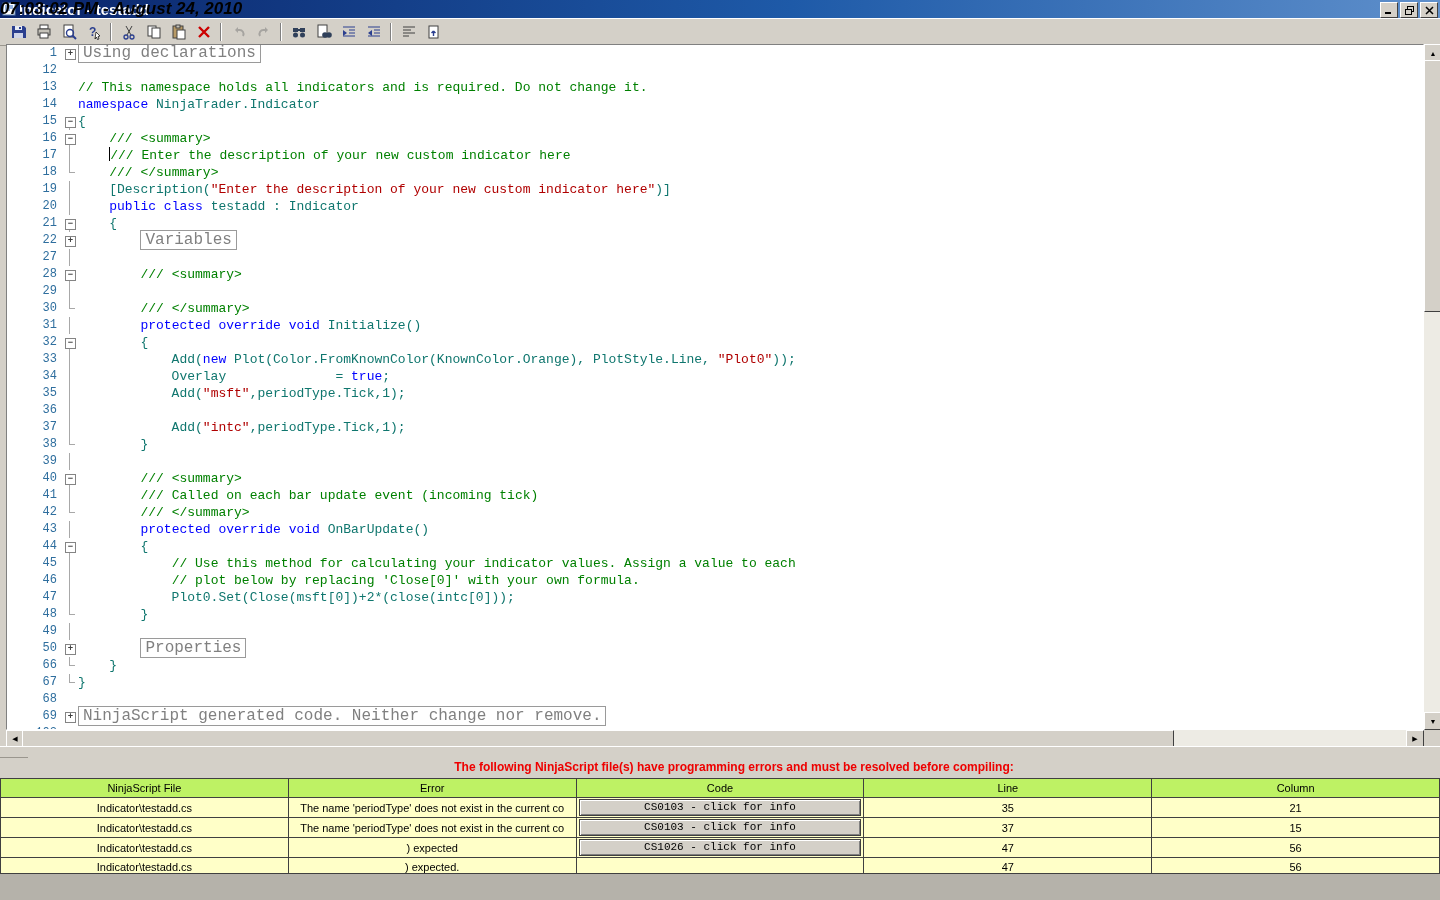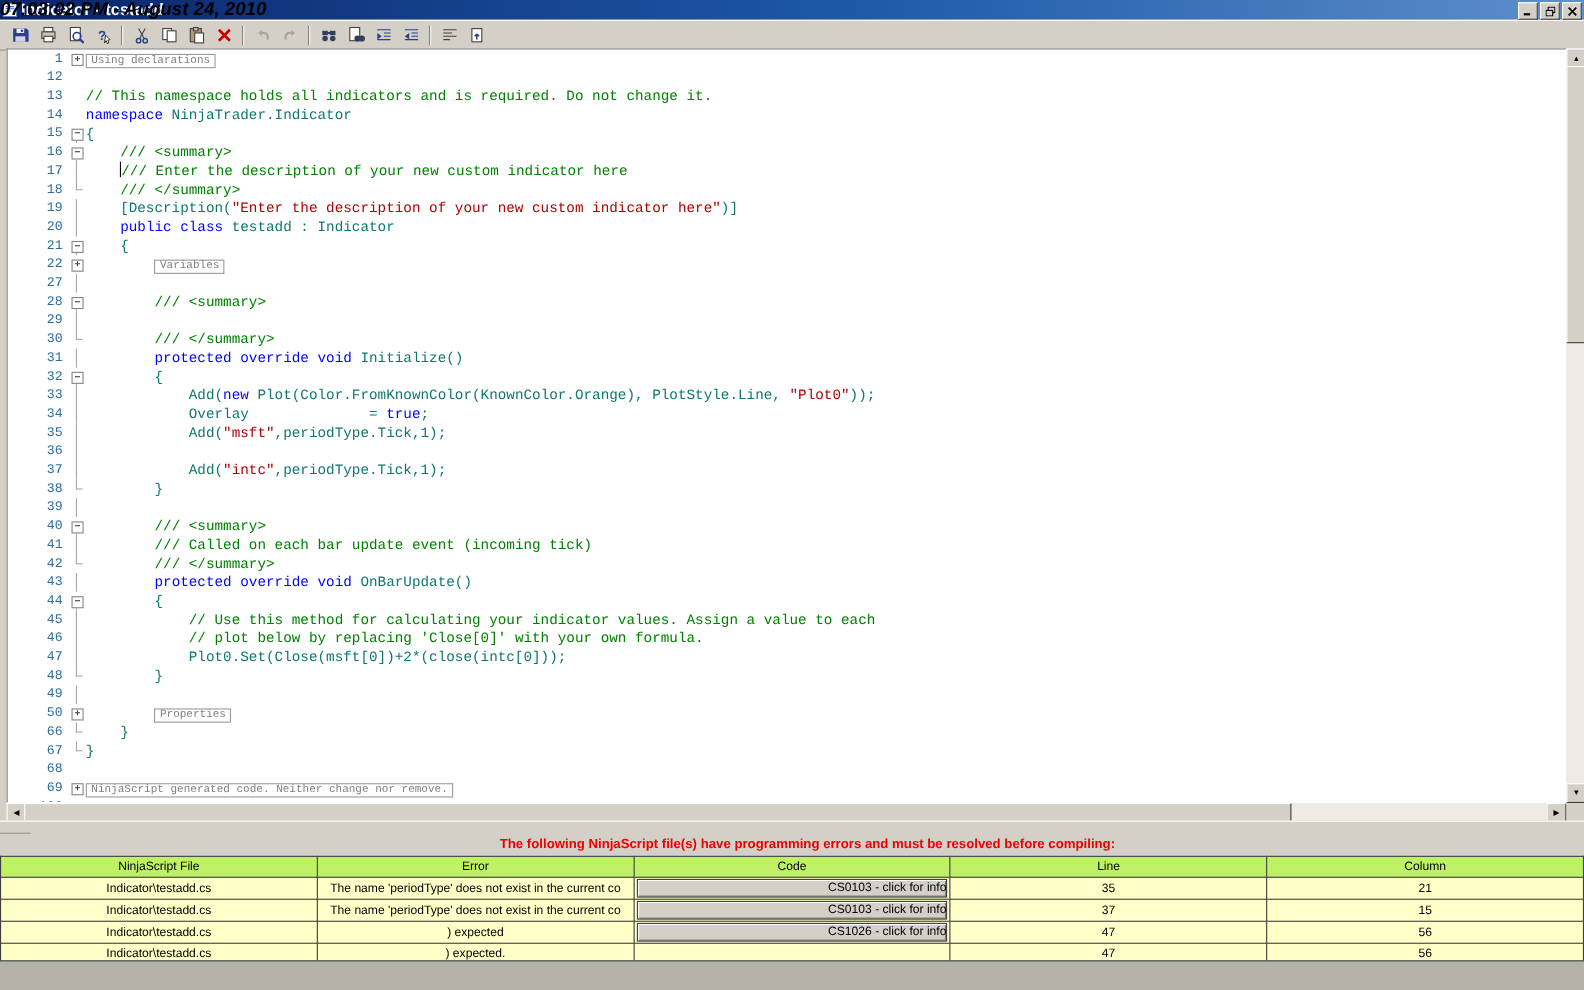--- a/index.html
+++ b/index.html
@@ -38,21 +38,21 @@
     text-align:center;color:#404040;}
   .fold-l::before{content:"";position:absolute;left:7px;top:0;bottom:0;width:1px;background:#a8a8a8;}
   .fold-e::before{content:"";position:absolute;left:7px;top:0;height:9px;width:1px;background:#a8a8a8;}
   .fold-e::after{content:"";position:absolute;left:7px;top:8px;width:6px;height:1px;background:#a8a8a8;}
   .fold-m::after{content:"";position:absolute;left:7px;top:15px;bottom:0;width:1px;background:#a8a8a8;}
   .code{flex:1;white-space:pre;}
   .tk-t{color:#0f766e;}
   .tk-k{color:#0000FF;}
   .tk-s{color:#B00000;}
   .tk-c{color:#008000;}
-  .tk-box{border:1px solid #9a9a9a;background:#fff;color:#808080;padding:0 4px;font-size:10px;}
+  .tk-box{border:1px solid #9a9a9a;background:#fff;color:#808080;padding:0 4px;font-size:16px;}
   .caret{display:inline-block;width:1px;height:14px;background:#000;vertical-align:-2px;}
 
   
   .vscroll{position:absolute;top:0;right:0;width:16px;bottom:16px;background:#EDEBE4;}
   .hscroll{position:absolute;left:0;bottom:0;right:16px;height:16px;background:#EDEBE4;}
   .corner{position:absolute;right:0;bottom:0;width:16px;height:16px;background:#D4D0C8;}
   .sbtn{position:absolute;width:16px;height:16px;background:#D4D0C8;border:1px solid;
     border-color:#fff #404040 #404040 #fff;display:flex;align-items:center;justify-content:center;
     font-size:7px;color:#000;}
   .vthumb{position:absolute;left:0;top:16px;width:16px;height:250px;background:#D4D0C8;
@@ -63,21 +63,21 @@
   
   .splitter{position:absolute;top:746px;left:0;right:0;height:10px;background:#D4D0C8;
     border-top:1px solid #fff;border-bottom:1px solid #9a968e;}
   .error-banner{position:absolute;top:756px;left:0;right:0;height:22px;line-height:22px;
     text-align:center;color:#EE0000;font-weight:bold;font-size:12px;background:#D4D0C8;margin-left:28px;}
   .error-table{position:absolute;top:778px;left:0;right:0;border-collapse:collapse;table-layout:fixed;width:100%;
     font-size:11px;}
   .error-table th{height:18px;background:#bef264;border:1px solid #404040;font-weight:normal;text-align:center;padding:0;}
   .error-table td{height:18px;background:#FFFFC8;border:1px solid #404040;text-align:center;padding:0;color:#000;}
   .code-btn{margin:1px 2px;height:15px;line-height:15px;background:#D4D0C8;border:1px solid #404040;
-    box-shadow:inset 1px 1px 0 #fff, inset -1px -1px 0 #808080;text-align:right;}
+    box-shadow:inset 1px 1px 0 #fff, inset -1px -1px 0 #808080;text-align:center;font-family:Liberation Mono, monospace;}
   .bottom-strip{position:absolute;top:873px;left:0;right:0;bottom:0;background:#B5B2AA;border-top:1px solid #404040;}
 </style>
 </head>
 <body>
 
 <div class="window">
 
   <div class="titlebar">
     <span class="title-icon">
       <svg width="14" height="14">

